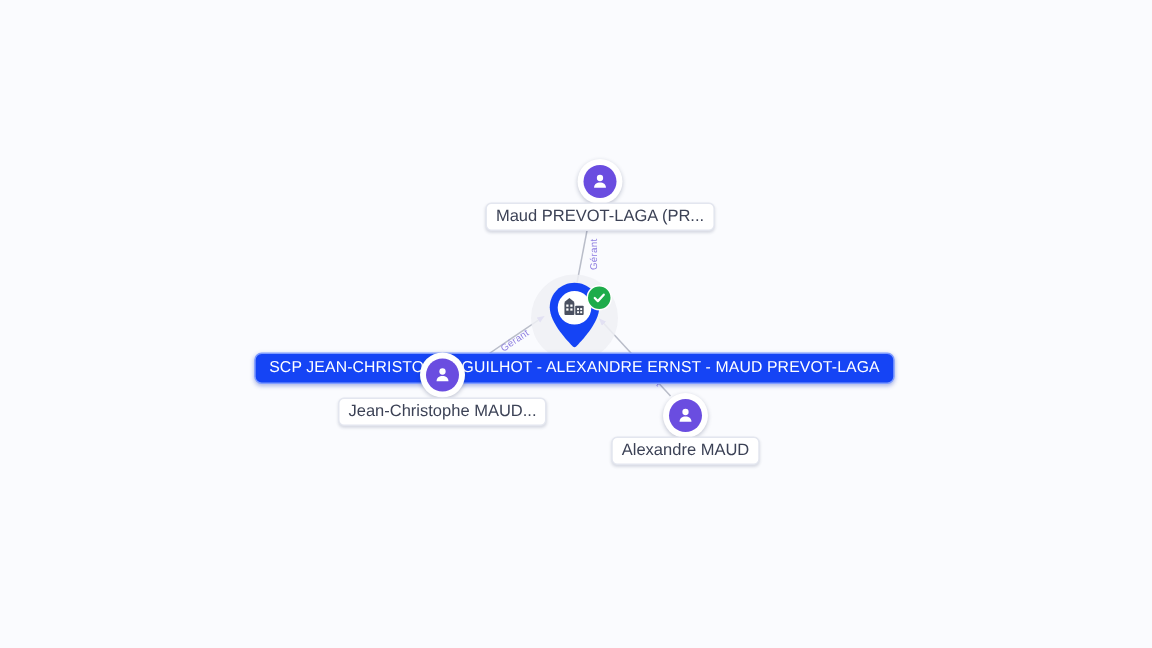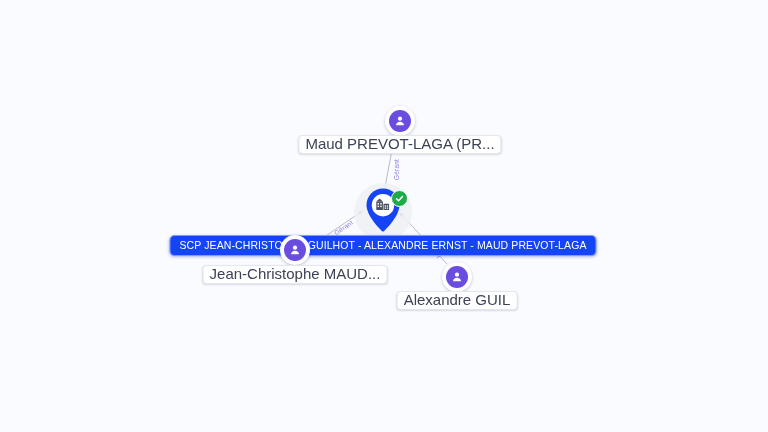--- a/index.html
+++ b/index.html
@@ -67,21 +67,21 @@
 
   
   .node-caption {
     position: absolute;
     transform: translateX(-50%);
     white-space: nowrap;
     background: #ffffff;
     border: 1px solid #e3e6ef;
     border-radius: 4px;
     padding: 2px 6px 3px 6px;
-    font-size: 15px;
+    font-size: 11px;
     line-height: 12px;
     color: #3c4256;
     box-shadow: 0 1px 2px rgba(40, 50, 90, 0.16);
   }
 
   
   .company-halo {
     position: absolute;
     left: -29px;
     top: -29px;
@@ -227,15 +227,15 @@
   <div class="node" style="left:457px; top:277px;">
     <div class="person-avatar">
       <div class="person-disc">
         <svg width="14" height="14" viewBox="0 0 24 24" fill="#ffffff">
           <circle cx="12" cy="8" r="3.6"></circle>
           <path d="M5.2 19.2c0-3.9 3.1-6 6.8-6s6.8 2.1 6.8 6z"></path>
         </svg>
       </div>
     </div>
   </div>
-  <div class="node-caption" style="left:457px; top:291px;">Alexandre GUIL</div>
+  <div class="node-caption" style="left:457px; top:291px;">Alexandre MAUD</div>
 
 </div>
 
 </body></html>

